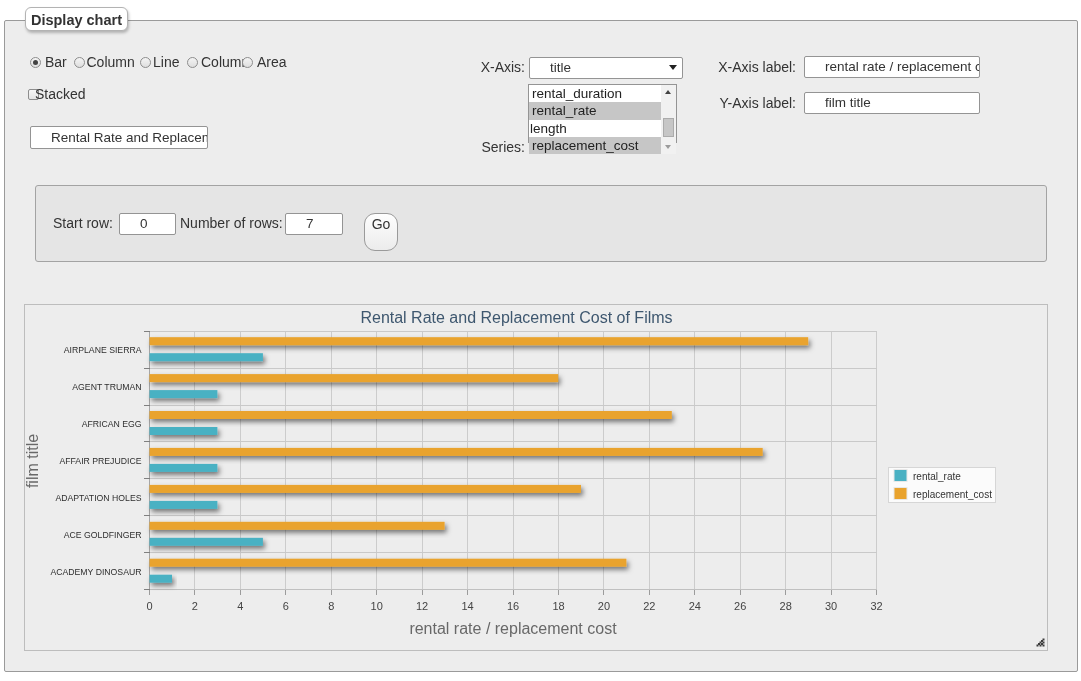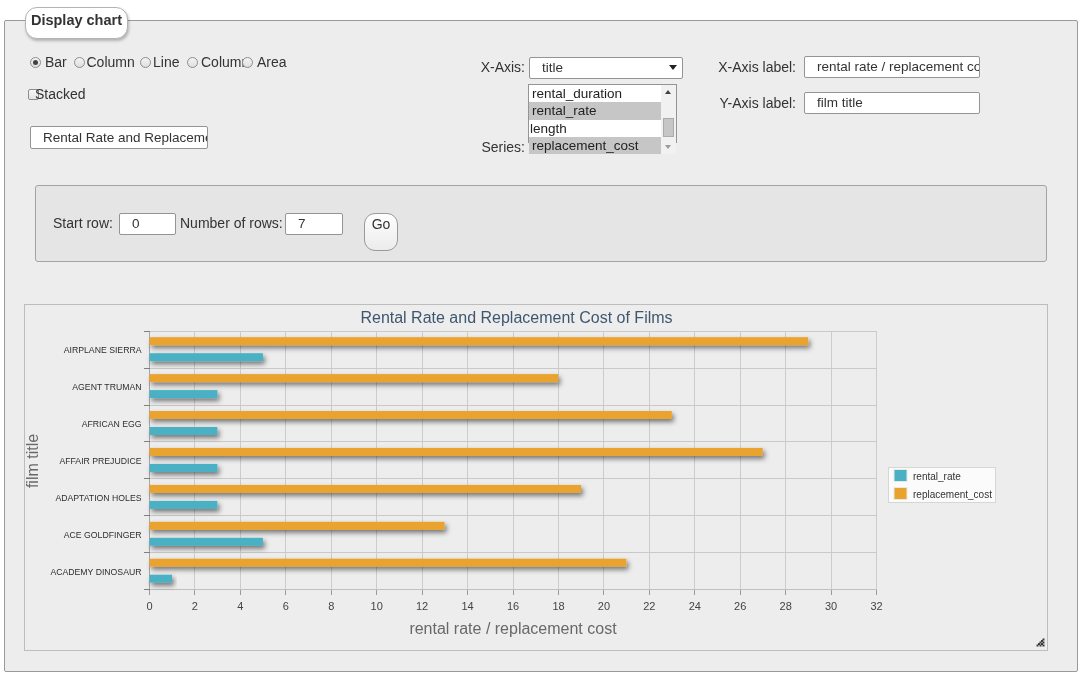--- a/index.html
+++ b/index.html
@@ -1,26 +1,26 @@
 <!DOCTYPE html>
 <html><head><meta charset="utf-8"><title>Display chart</title>
 <style>
 *{margin:0;padding:0;box-sizing:border-box}
 body{width:1081px;height:681px;background:#fff;font-family:"Liberation Sans",sans-serif;font-size:14px;color:#333;position:relative;overflow:hidden}
 .abs{position:absolute}
 .txt{position:absolute;font-size:14px;color:#333;line-height:15px;white-space:nowrap}
-.inp{position:absolute;background:#fff;border:1px solid #949494;border-radius:2px;font-size:13.5px;color:#333;line-height:20px;padding-left:12px;white-space:nowrap;overflow:hidden}
+.inp{position:absolute;background:#fff;border:1px solid #949494;border-radius:2px;font-size:13.5px;color:#333;line-height:20px;padding-left:20px;white-space:nowrap;overflow:hidden}
 .radio{position:absolute;width:11px;height:11px;border:1px solid #8d8d8d;border-radius:50%;background:linear-gradient(#f4f4f4,#dedede)}
 .radio.sel::after{content:"";position:absolute;left:2px;top:2px;width:5px;height:5px;border-radius:50%;background:#424242}
 </style></head>
 <body>
 
 <div class="abs" style="left:4px;top:20px;width:1074px;height:652px;background:#ededed;border:1px solid #9a9a9a;border-radius:2px"></div>
 
-<div class="abs" style="left:25px;top:7px;width:103px;height:32px;background:#fff;border:1px solid #b3b3b3;border-radius:12px;box-shadow:1px 2px 3px rgba(0,0,0,0.25);text-align:center;line-height:24px;font-weight:bold;font-size:14.5px;color:#333">Display chart</div>
+<div class="abs" style="left:25px;top:7px;width:103px;height:24px;background:#fff;border:1px solid #b3b3b3;border-radius:6px;box-shadow:1px 2px 3px rgba(0,0,0,0.25);text-align:center;line-height:24px;font-weight:bold;font-size:14.5px;color:#333">Display chart</div>
 
 <div class="radio sel" style="left:30px;top:56.5px"></div>
 <div class="txt" style="left:45px;top:54.5px">Bar</div>
 <div class="radio" style="left:74px;top:56.5px"></div>
 <div class="txt" style="left:86.5px;top:54.5px">Column</div>
 <div class="radio" style="left:139.5px;top:56.5px"></div>
 <div class="txt" style="left:153px;top:54.5px">Line</div>
 <div class="radio" style="left:186.5px;top:56.5px"></div>
 <div class="txt" style="left:201px;top:54.5px">Column</div>
 <div class="radio" style="left:242px;top:56.5px"></div>

